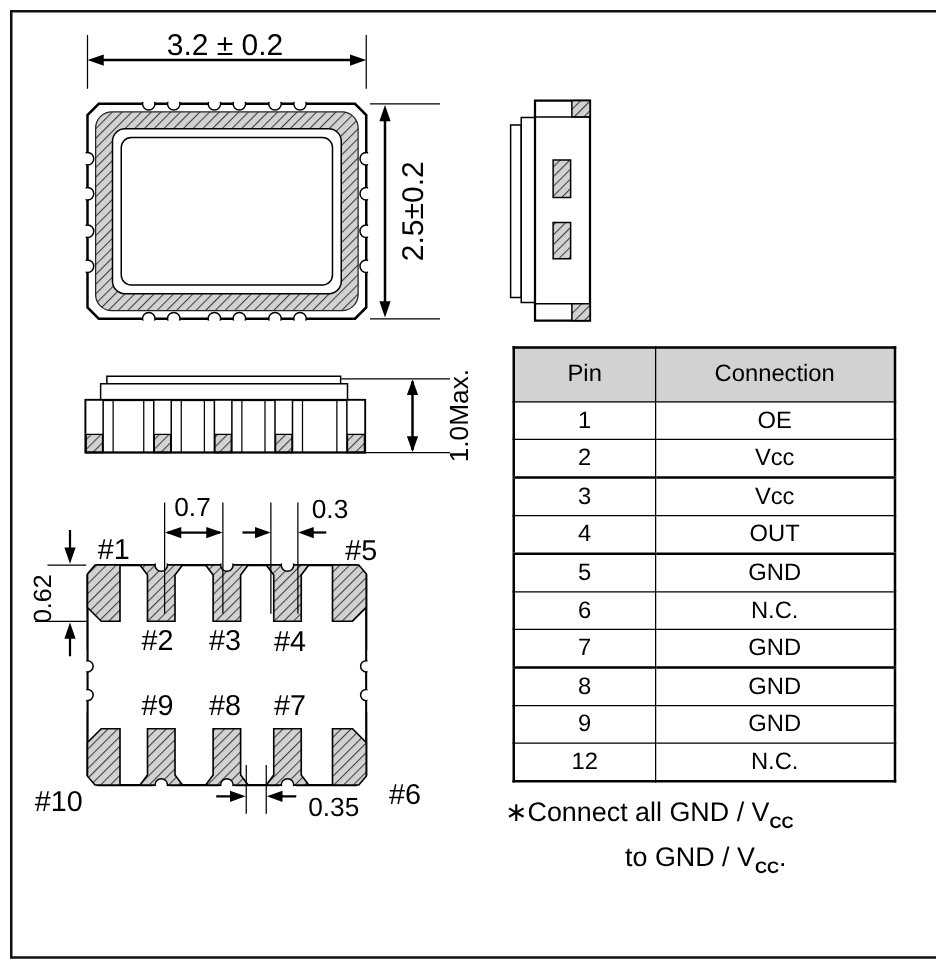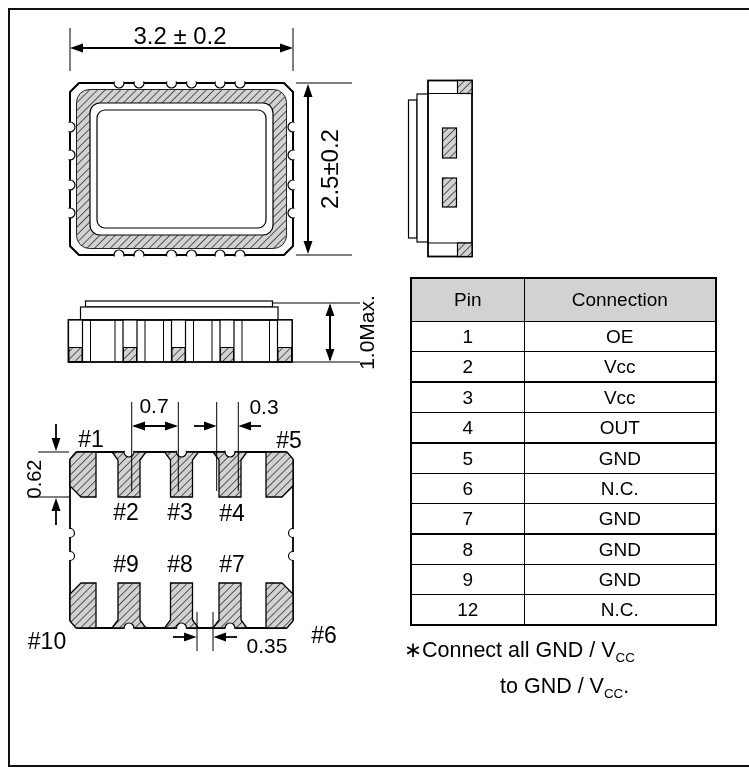--- a/index.html
+++ b/index.html
@@ -18,21 +18,21 @@
   table.pin td{height:29px;border:1.4px solid #000;text-align:center;
                padding:0;line-height:1;}
   table.pin col.c1{width:113px;}
   tr.group td{border-bottom-width:2.8px;}
 
   
   #notes{position:absolute;left:404px;top:636px;width:338px;
          font-size:21.5px;line-height:28px;white-space:nowrap;}
   #notes .ind1{padding-left:56px;}
   #notes .ind2{padding-left:96px;}
-  #notes sub{font-size:0.62em;}
+  #notes sub{font-size:0.62em;font-weight:bold;}
 </style>
 </head>
 <body>
 
 <div id="page">
   <div id="frame"></div>
 
   <svg class="abs" width="0" height="0">
     <defs>
       <pattern id="hatch" width="5.5" height="5.5" patternUnits="userSpaceOnUse" patternTransform="rotate(45)">

